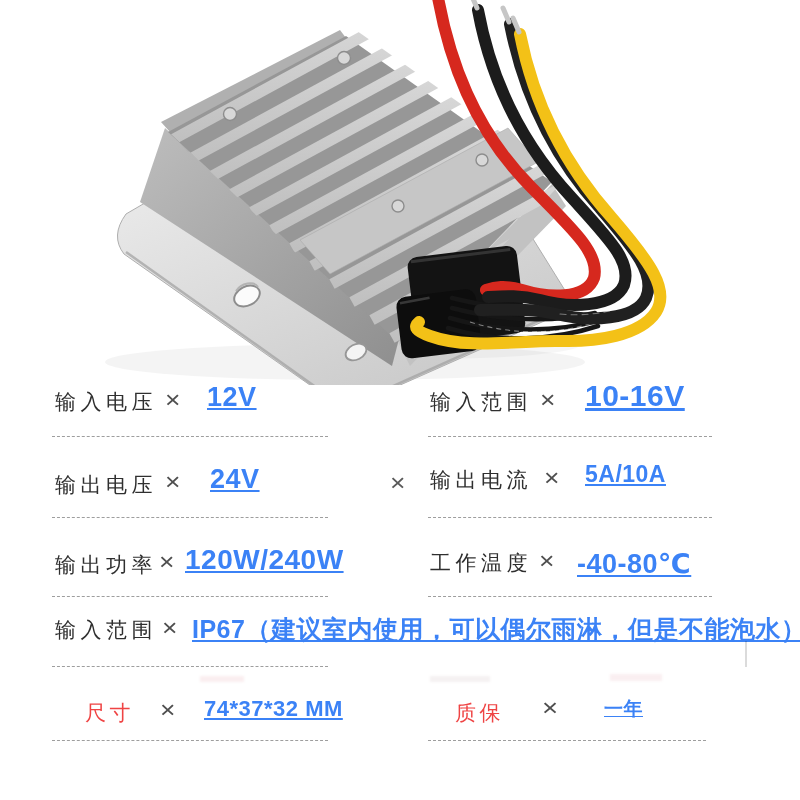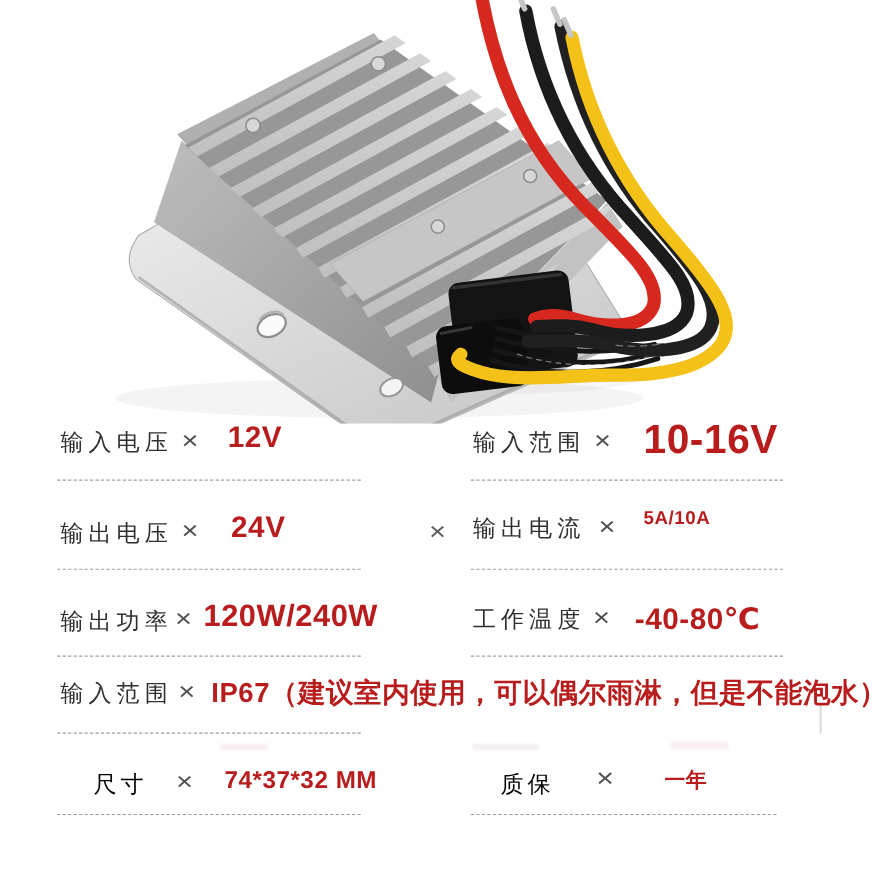--- a/index.html
+++ b/index.html
@@ -2,23 +2,23 @@
 <html><head>
 <meta charset="utf-8">
 <style>
   html,body{margin:0;padding:0;background:#fff;}
   .stage{position:relative;width:800px;height:800px;background:#ffffff;overflow:hidden;
          font-family:"Liberation Sans","DejaVu Sans",sans-serif;}
   .photo{position:absolute;left:0;top:0;width:800px;height:385px;}
   .specs{position:absolute;left:0;top:0;width:800px;height:800px;}
   .t{position:absolute;white-space:nowrap;color:#2e2e2e;}
   .lbl{font-size:21px;letter-spacing:4.5px;color:#2f2f2f;}
-  .lbl2{font-size:21px;letter-spacing:3.5px;color:#000000;}
+  .lbl2{font-size:21px;letter-spacing:3.5px;color:#ef4444;}
   .mark{font-size:23px;font-weight:300;color:#4f4f4f;transform:scaleX(1.15);}
-  .val{font-weight:700;color:#b91c1c;letter-spacing:0.5px;}
+  .val{font-weight:700;color:#3b82f6;letter-spacing:0.5px;text-decoration:underline;}
   .sep{position:absolute;border-top:1.5px dashed #9e9e9e;height:0;}
   .artifact{position:absolute;filter:blur(1.2px);}
 </style>
 </head>
 <body>
 
 <div class="stage">
 
   <svg class="photo" viewBox="0 0 800 385">
     <defs>
@@ -119,33 +119,33 @@
   </svg>
 
   <div class="specs">
 
     <div>
       <span class="t lbl" style="left:55px;top:388px">输入电压</span>
       <span class="t mark" style="left:166px;top:387px">×</span>
       <span class="t val" style="left:207px;top:382px;font-size:27px">12V</span>
       <span class="t lbl" style="left:430px;top:388px">输入范围</span>
       <span class="t mark" style="left:541px;top:387px">×</span>
-      <span class="t val" style="left:585px;top:379px;font-size:37px">10-16V</span>
+      <span class="t val" style="left:585px;top:379px;font-size:30px">10-16V</span>
     </div>
     <div class="sep" style="left:52px;top:436px;width:276px"></div>
     <div class="sep" style="left:428px;top:436px;width:284px"></div>
 
     <div>
       <span class="t lbl" style="left:55px;top:471px">输出电压</span>
       <span class="t mark" style="left:166px;top:469px">×</span>
       <span class="t val" style="left:210px;top:464px;font-size:27px">24V</span>
       <span class="t mark" style="left:391px;top:470px;color:#5a5a5a">×</span>
       <span class="t lbl" style="left:430px;top:466px">输出电流</span>
       <span class="t mark" style="left:545px;top:465px">×</span>
-      <span class="t val" style="left:585px;top:461px;font-size:17px">5A/10A</span>
+      <span class="t val" style="left:585px;top:461px;font-size:23px">5A/10A</span>
     </div>
     <div class="sep" style="left:52px;top:517px;width:276px"></div>
     <div class="sep" style="left:428px;top:517px;width:284px"></div>
 
     <div>
       <span class="t lbl" style="left:55px;top:551px">输出功率</span>
       <span class="t mark" style="left:160px;top:549px">×</span>
       <span class="t val" style="left:185px;top:544px;font-size:28px">120W/240W</span>
       <span class="t lbl" style="left:430px;top:549px">工作温度</span>
       <span class="t mark" style="left:540px;top:548px">×</span>

